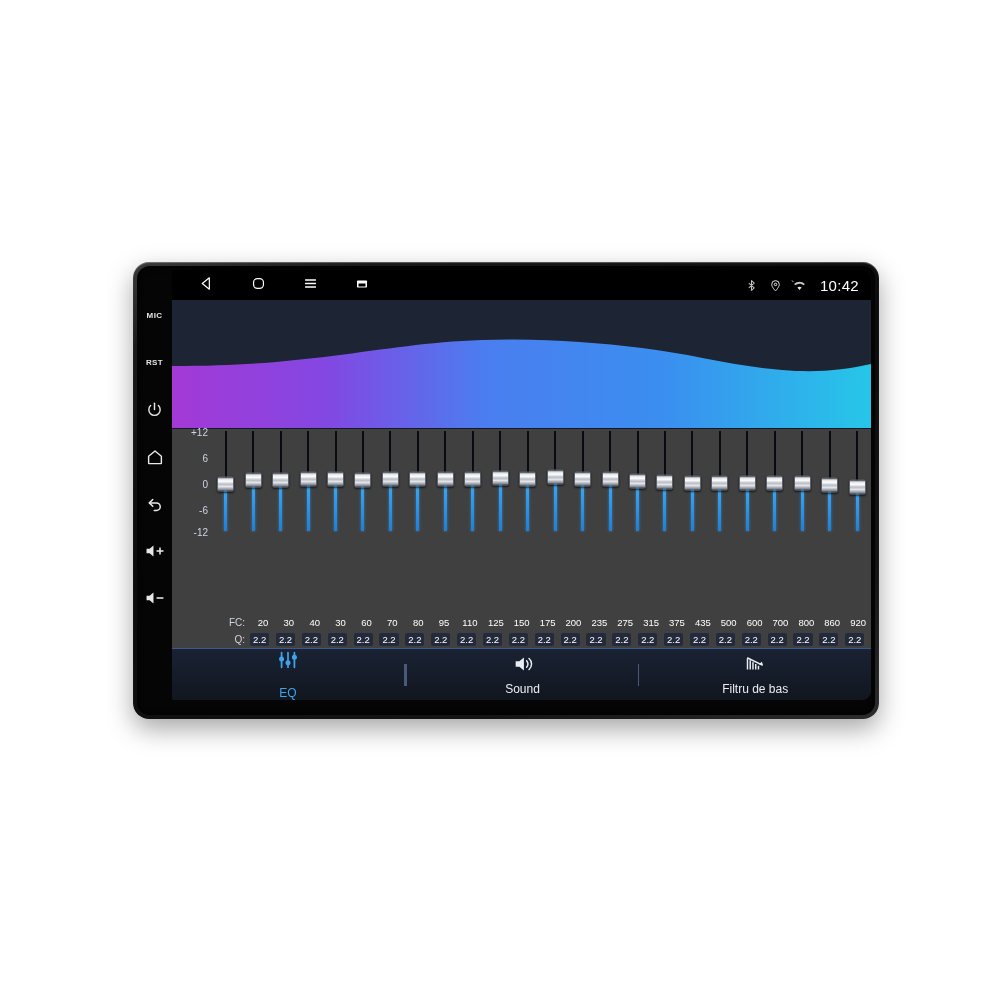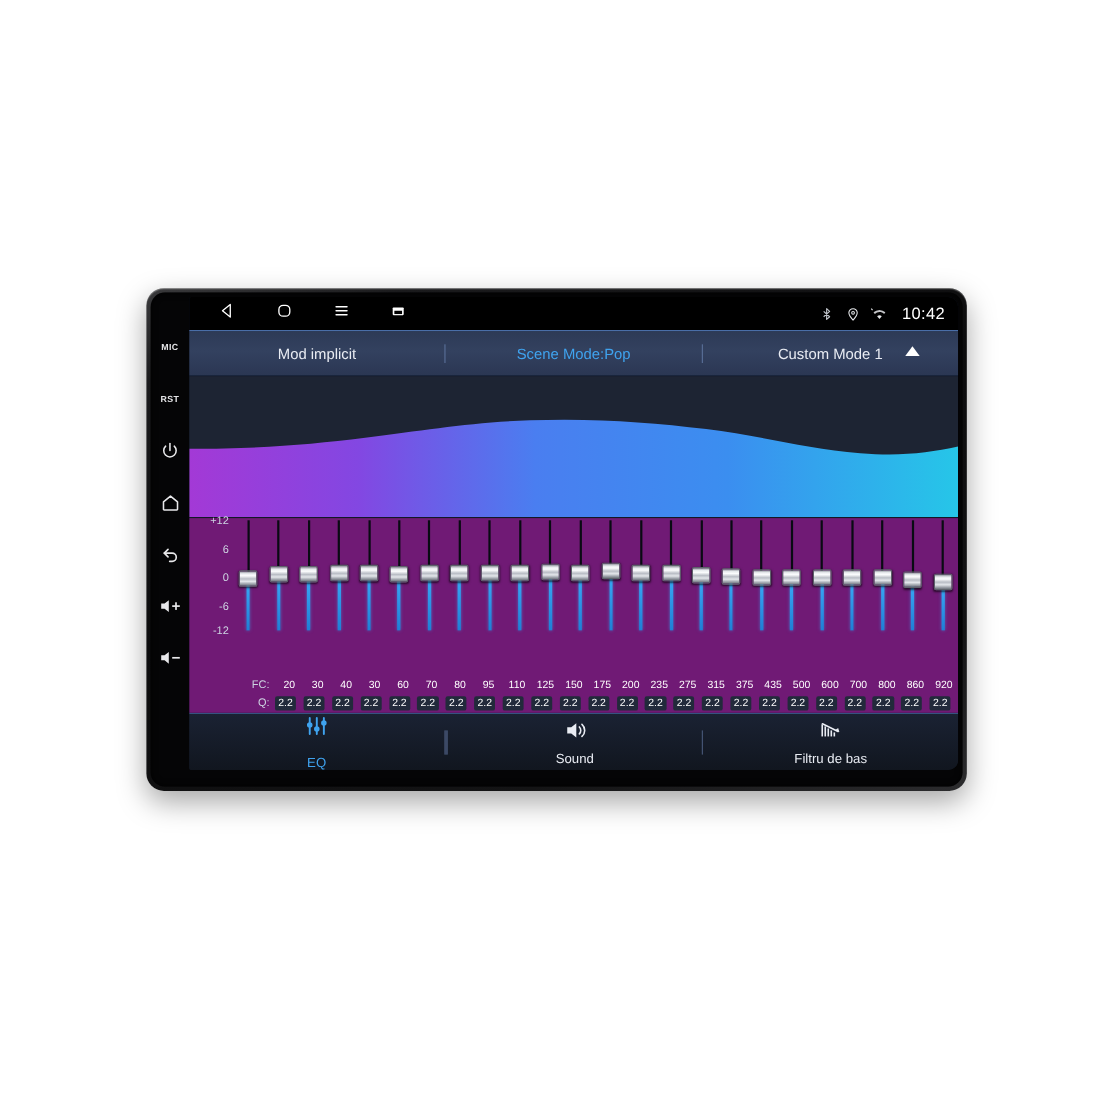--- a/index.html
+++ b/index.html
@@ -99,21 +99,21 @@
     flex: 0 0 128px;
     background: #1d2433;
     position: relative;
     border-bottom: 1px solid #121826;
   }
   #curve svg { display:block; width:100%; height:100%; }
 
   
   #eqpanel {
     flex: 1;
-    background: #701a75;
+    background: #404040;
     display: flex;
     position: relative;
     padding-left: 2px;
   }
   #yaxis {
     flex: 0 0 38px;
     position: relative;
     height: 100%;
   }
   #yaxis .ylab {
@@ -303,32 +303,20 @@
         <div class="sysicon">
           <svg width="17" height="14" viewBox="0 0 24 20" fill="#e6e8eb">
             <path d="M12 17.2l-3-3.6a4.7 4.7 0 0 1 6 0z"></path>
             <path d="M12 8.2c2.3 0 4.4.9 6 2.3l1.7-2A12 12 0 0 0 12 5.4a12 12 0 0 0-7.7 3.1l1.7 2a9.2 9.2 0 0 1 6-2.3z" opacity=".85"></path>
             <path d="M3 5.5 1.4 3.6" stroke="#e6e8eb" stroke-width="1.4"></path>
           </svg>
         </div>
         <div id="clock">10:42</div>
       </div>
 
-      <div id="modebar">
-        <div class="mode">Mod implicit</div>
-        <div class="vdiv"></div>
-        <div class="mode active">Scene Mode:Pop</div>
-        <div class="vdiv"></div>
-        <div class="mode">Custom Mode 1</div>
-        <div id="uparrow">
-          <svg width="15" height="12" viewBox="0 0 16 12" fill="#ffffff">
-              <path d="M8 1.5 15 11H1z"></path>
-            </svg>
-        </div>
-      </div>
 
       <div id="curve">
         <svg viewBox="0 0 699 128" preserveAspectRatio="none">
           <defs>
             <linearGradient id="cg" x1="0" y1="0" x2="1" y2="0">
               <stop offset="0%" stop-color="#a339d6"></stop>
               <stop offset="22%" stop-color="#8347e2"></stop>
               <stop offset="45%" stop-color="#4a7ef0"></stop>
               <stop offset="70%" stop-color="#3b8ef0"></stop>
               <stop offset="100%" stop-color="#26c6e8"></stop>

